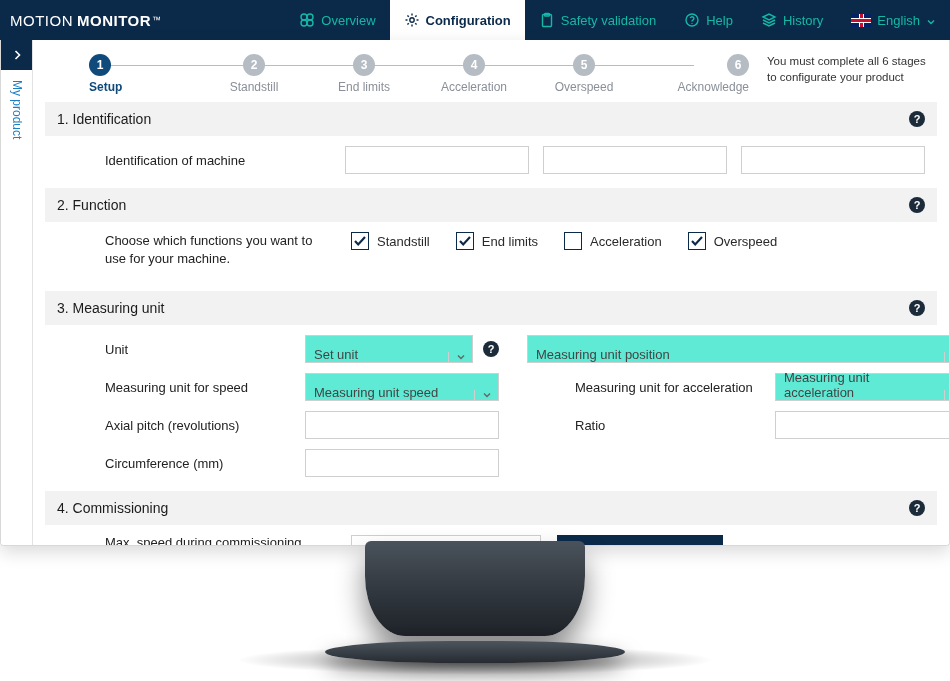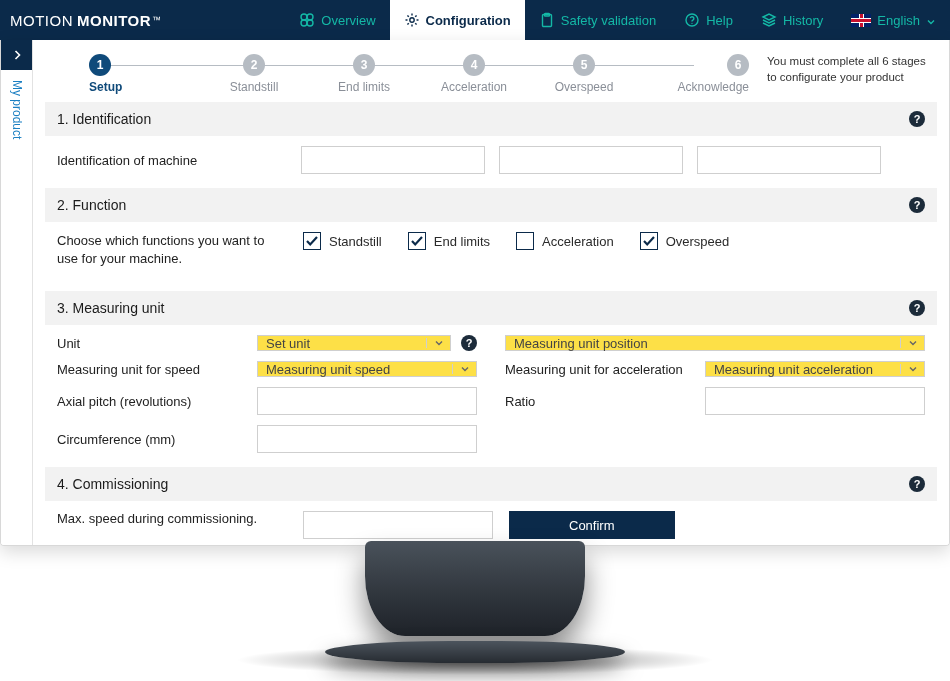--- a/index.html
+++ b/index.html
@@ -61,26 +61,26 @@
   .stepnote{width:180px;font-size:11.5px;color:#333;padding-left:18px;line-height:1.35;}
 
   
   .section{margin:0 12px 10px 12px;background:#fff;}
   .sechead{background:var(--grey-bg);padding:9px 12px;display:flex;align-items:center;justify-content:space-between;font-size:14px;color:#1b1b1b;}
   .help{width:16px;height:16px;border-radius:50%;background:var(--help-dark);color:#fff;display:inline-flex;align-items:center;justify-content:center;font-size:11px;font-weight:700;cursor:pointer;}
   .secbody{padding:10px 12px 4px 12px;}
 
   
   .row{display:flex;gap:16px;margin-bottom:10px;align-items:flex-start;}
-  .label{width:200px;font-size:13px;color:#222;}
+  .label{width:200px;font-size:13px;color:#222;margin-left:48px;}
   .idrow{display:flex;gap:14px;align-items:center;}
   .idrow .label{width:230px;}
   input.txt{flex:1;height:28px;border:1px solid var(--grey-border);padding:0 8px;font-size:13px;background:#fff;}
   input.short{width:184px;flex:0 0 184px;}
-  .select{flex:1;height:16px;border:1px solid var(--grey-border);display:flex;align-items:center;background:#fde047;}
+  .select{flex:1;height:28px;border:1px solid var(--grey-border);display:flex;align-items:flex-end;background:#5eead4;}
   .select .selval{flex:1;display:flex;align-items:center;padding:0 8px;color:#444;font-size:13px;}
   .select .selbtn{width:24px;border-left:1px solid var(--grey-border);display:flex;align-items:center;justify-content:center;cursor:pointer;}
   .cksrow{display:flex;align-items:center;gap:26px;}
   .ckwrap{display:flex;align-items:center;gap:8px;font-size:13px;}
   .ck{width:18px;height:18px;border:1.5px solid var(--navy);display:inline-flex;align-items:center;justify-content:center;cursor:pointer;}
   .ck.on svg{display:block;}
   .ck svg{display:none;width:14px;height:14px;}
   .grid2{display:grid;grid-template-columns:1fr 1fr;column-gap:28px;row-gap:10px;}
   .cell{display:flex;align-items:center;gap:10px;}
   .cell .label{width:190px;}

